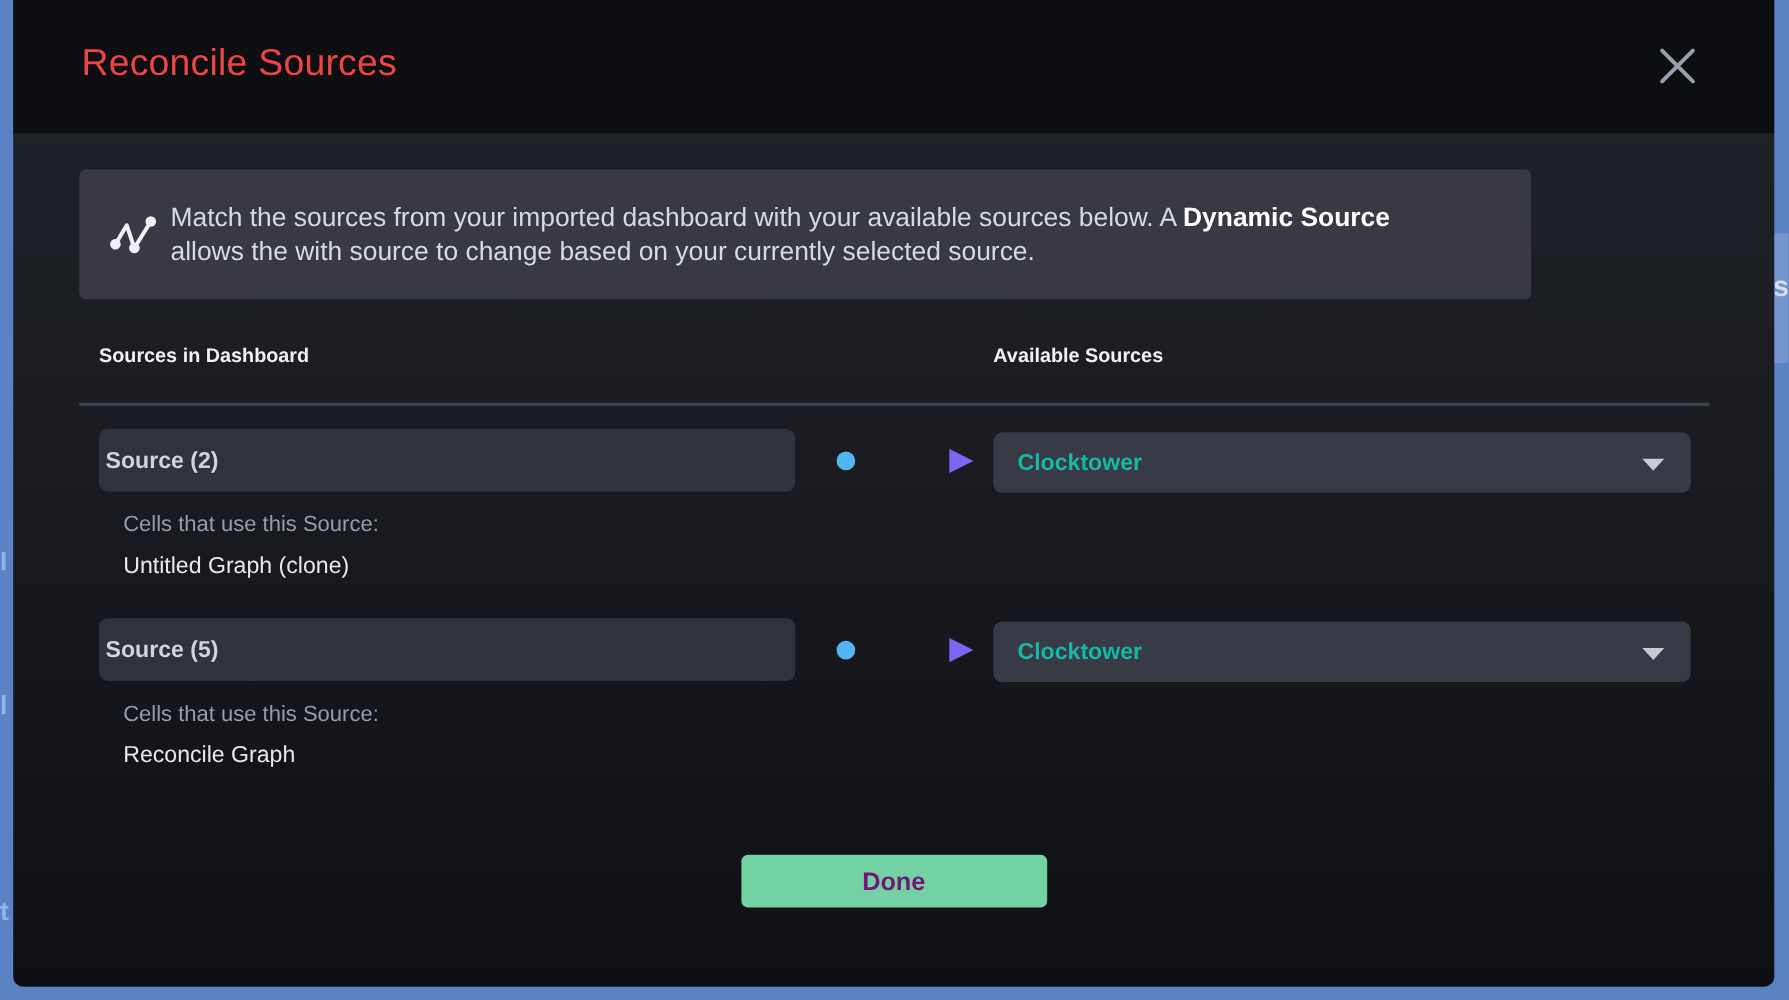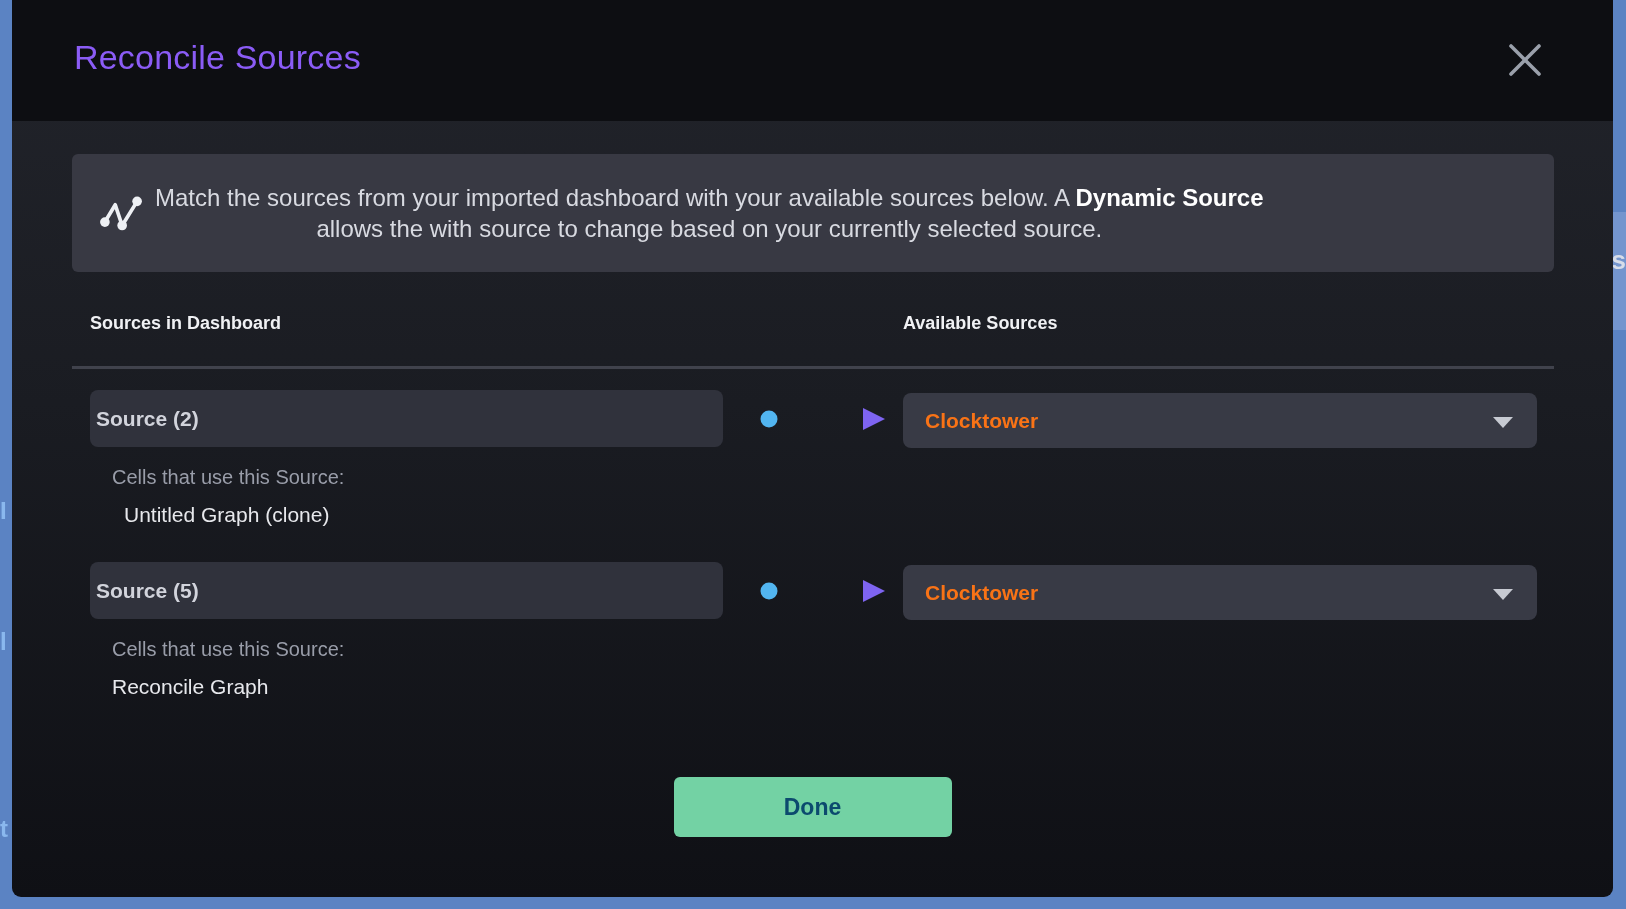--- a/index.html
+++ b/index.html
@@ -49,40 +49,39 @@
   }
   .modal-header {
     position: absolute;
     left: 0; top: 0; width: 100%; height: 121px;
     background: #0d0e12;
   }
   .modal-title {
     position: absolute;
     left: 62px; top: 38px;
     font-size: 34px; font-weight: 400;
-    color: #8b5cf6;
+    color: #ef4444;
     letter-spacing: 0.2px;
   }
   .close-btn {
     position: absolute;
     left: 1489px; top: 36px;
     width: 48px; height: 48px;
     background: transparent; border: none;
     cursor: pointer;
     display: flex; align-items: center; justify-content: center;
   }
 
   
   .notice {
     position: absolute;
     left: 60px; top: 154px;
-    width: 1482px; height: 118px;
+    width: 1320px; height: 118px;
     background: #383943;
     border-radius: 6px;
-    text-align: center;
   }
   .notice-icon {
     position: absolute;
     left: 26px; top: 37px;
   }
   .notice-text {
     position: absolute;
     left: 83px; top: 28px;
     font-size: 24px; line-height: 31px;
     color: #d8dae1;
@@ -126,21 +125,21 @@
 
   .dropdown {
     position: absolute;
     left: 891px;
     width: 634px; height: 55px;
     background: #383a45;
     border-radius: 8px;
     line-height: 55px;
     padding: 0 46px 0 22px;
     font-size: 21px; font-weight: bold;
-    color: #f97316;
+    color: #14b8a6;
     cursor: pointer;
   }
   .row1 .dropdown { top: 393px; }
   .row2 .dropdown { top: 565px; }
   .caret {
     position: absolute;
     right: 24px; top: 24px;
     width: 0; height: 0;
     border-left: 10px solid transparent;
     border-right: 10px solid transparent;
@@ -154,32 +153,32 @@
     color: #999da9;
   }
   .row1 .cells-label { top: 466px; }
   .row2 .cells-label { top: 638px; }
   .cell-name {
     position: absolute;
     left: 100px;
     font-size: 21px; font-weight: 400;
     color: #e7e8ec;
   }
-  .row1 .cell-name { top: 503px; margin-left: 12px; }
+  .row1 .cell-name { top: 503px; }
   .row2 .cell-name { top: 675px; }
 
   
   .done-btn {
     position: absolute;
     left: 50%; transform: translateX(-50%);
     top: 777px;
-    width: 278px; height: 60px;
+    width: 278px; height: 48px;
     background: #73d2a4;
     border: none; border-radius: 6px;
-    color: #0c4a6e;
+    color: #701a75;
     font-family: "Liberation Sans", sans-serif;
     font-size: 23px; font-weight: bold;
     cursor: pointer;
   }
 </style>
 </head>
 <body>
 
 <span class="bg-fragment" style="top:497px; left:0;">I</span>
 <span class="bg-fragment" style="top:628px; left:0;">l</span>

